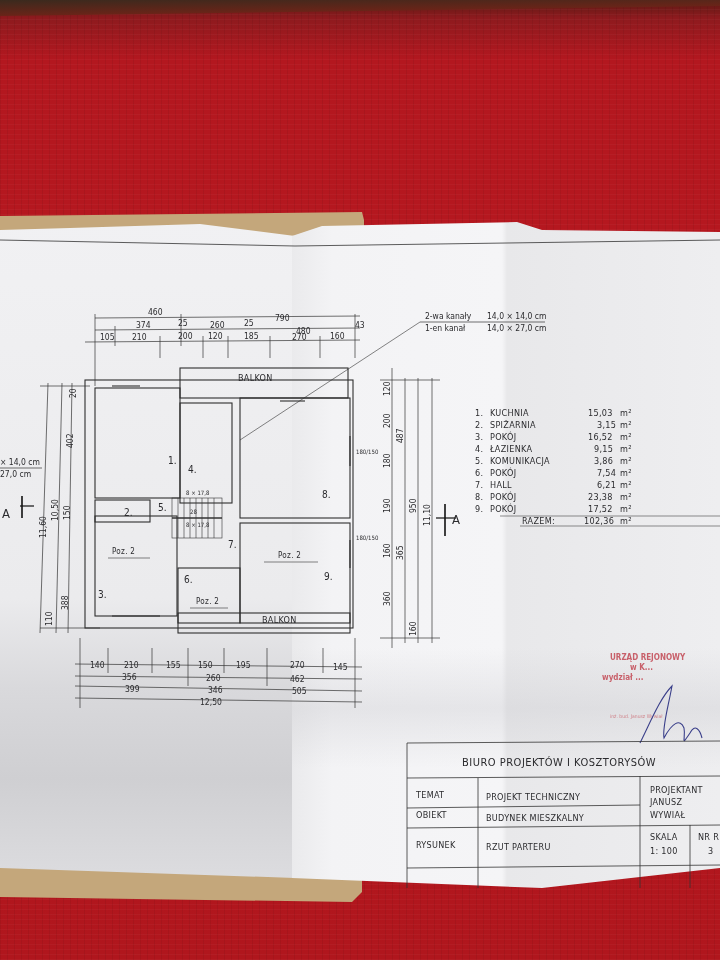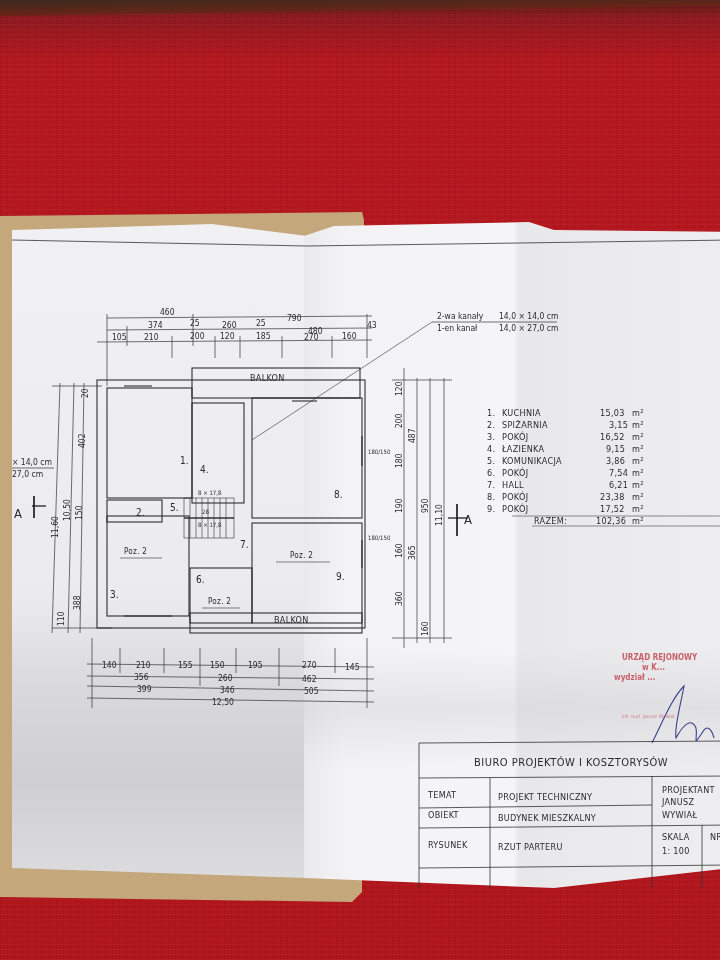--- a/index.html
+++ b/index.html
@@ -6,21 +6,21 @@
   body{width:720px;height:960px;overflow:hidden;position:relative;
     background:linear-gradient(180deg,#5a1a14 0px,#8e1a1e 18px,#b3171f 60px,#b8171f 500px,#b0161d 960px);
     font-family:"DejaVu Sans Condensed","DejaVu Sans",sans-serif;}
   .cloth{position:absolute;inset:0;
     background-image:repeating-linear-gradient(90deg,rgba(0,0,0,0.06) 0 1px,transparent 1px 7px),
       repeating-linear-gradient(0deg,rgba(255,255,255,0.03) 0 1px,transparent 1px 5px);}
   .topshadow{position:absolute;left:0;top:0;width:720px;height:16px;
     background:linear-gradient(180deg,#3a2a1e,#6a2418);transform:skewY(-0.8deg);transform-origin:0 0;}
   .cardboard{position:absolute;left:0;top:212px;width:364px;height:690px;background:#c4a77b;
     clip-path:polygon(0 4px,362px 0,364px 8px,362px 680px,352px 690px,0 685px);}
-  .paper{position:absolute;left:12px;top:218px;width:624px;height:670px;text-decoration:underline;}
+  .paper{position:absolute;left:0;top:218px;width:624px;height:670px;text-decoration:underline;}
   .sheetL{position:absolute;left:0;top:0;width:295px;height:660px;
     background:linear-gradient(180deg,#f1f1f3 0,#ebebed 380px,#d9d9dc 470px,#cfcfd2 560px,#dcdcdf 660px);
     clip-path:polygon(0 12px,70px 10px,200px 6px,295px 18px,295px 660px,0 650px);}
   .sheetR{position:absolute;left:292px;top:0;width:428px;height:670px;
     background:linear-gradient(90deg,#eaeaec 0,#f3f3f5 40px,#f5f5f7 210px,#e8e8ea 215px,#eeeef0 428px);
     clip-path:polygon(0 18px,30px 8px,225px 4px,250px 12px,428px 14px,428px 650px,250px 670px,0 660px);}
   .sheetR .fade{position:absolute;left:0;top:430px;width:428px;height:120px;
     background:linear-gradient(180deg,transparent,rgba(200,200,205,0.35) 50%,transparent);}
   svg{position:absolute;left:0;top:0;}
   .t{font-family:"DejaVu Sans Condensed","DejaVu Sans",sans-serif;fill:#2b2b2e;}

